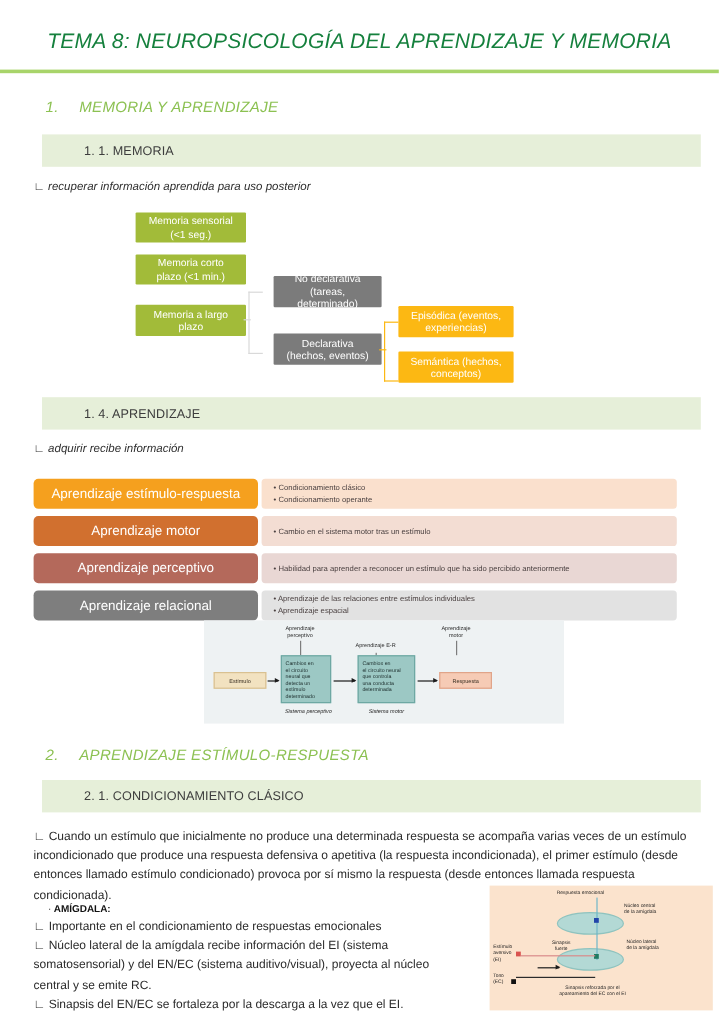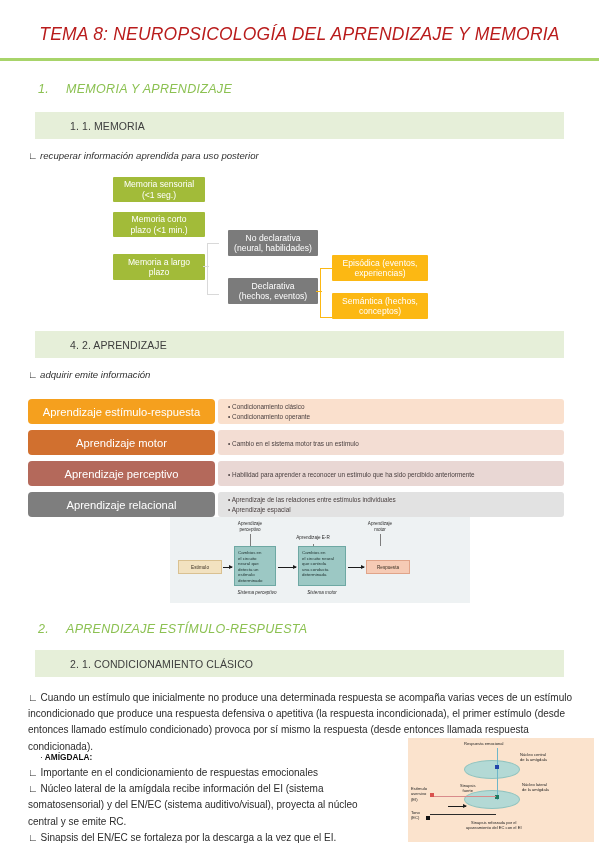--- a/index.html
+++ b/index.html
@@ -6,38 +6,38 @@
   body{
     width:599px;height:848px;background:#ffffff;
     font-family:"Liberation Sans", sans-serif;
     color:#3a3a3a;overflow:hidden;position:relative;
   }
   .page{position:relative;width:599px;height:848px;}
 
   
   .doc-title{
     position:absolute;left:0;top:24px;width:599px;text-align:center;
-    font-style:italic;font-size:17.5px;letter-spacing:.2px;color:#b91c1c;
+    font-style:italic;font-size:17.5px;letter-spacing:.2px;color:#15803d;
     white-space:nowrap;
   }
   .title-rule{
     position:absolute;left:0;top:58px;width:599px;height:3px;
     background:#a8d46a;
   }
 
   
   .sec-h{
     position:absolute;font-style:italic;font-size:12.5px;color:#8cc152;
     letter-spacing:.3px;white-space:nowrap;
   }
   .sec-h .num{display:inline-block;width:28px;}
 
   
   .banner{
-    position:absolute;background:#e6efd9;height:27px;left:35px;width:529px;
+    position:absolute;background:#e6efd9;height:27px;left:35px;width:529px;padding-left:20px;
   }
   .banner span{
     position:absolute;left:35px;top:50%;transform:translateY(-50%);
     font-size:10.5px;color:#3d3d3d;white-space:nowrap;letter-spacing:.1px;
   }
 
   
   .note{
     position:absolute;font-size:9.6px;color:#2f2f2f;font-style:italic;
     white-space:nowrap;
@@ -174,21 +174,21 @@
     <div class="mbox green" style="left:113px;top:254px;width:92px;height:26px;flex-direction:column;">
       <div>Memoria a largo</div>
       <div>plazo</div>
     </div>
 
     <div class="conn" style="left:207px;top:243px;width:11px;height:50px;border-left:1.4px solid #d9d9d9;border-top:1.4px solid #d9d9d9;border-bottom:1.4px solid #d9d9d9;"></div>
     <div class="conn" style="left:203px;top:266px;width:6px;height:1.4px;background:#d9d9d9;"></div>
 
     <div class="mbox gray" style="left:228px;top:230px;width:90px;height:26px;flex-direction:column;">
       <div>No declarativa</div>
-      <div>(neural, habilidades)</div>
+      <div>(tareas, determinado)</div>
     </div>
 
     <div class="mbox gray" style="left:228px;top:278px;width:90px;height:26px;flex-direction:column;">
       <div>Declarativa</div>
       <div>(hechos, eventos)</div>
     </div>
 
     <div class="conn" style="left:320px;top:268px;width:11px;height:48px;border-left:1.4px solid #fcb813;border-top:1.4px solid #fcb813;border-bottom:1.4px solid #fcb813;"></div>
     <div class="conn" style="left:316px;top:291px;width:6px;height:1.4px;background:#fcb813;"></div>
 
@@ -197,26 +197,26 @@
       <div>experiencias)</div>
     </div>
 
     <div class="mbox amber" style="left:332px;top:293px;width:96px;height:26px;flex-direction:column;">
       <div>Semántica (hechos,</div>
       <div>conceptos)</div>
     </div>
   </div>
 
   <div class="banner" style="top:331px;">
-    <span>4. 2. APRENDIZAJE</span>
+    <span>1. 4. APRENDIZAJE</span>
   </div>
 
   <div class="note" style="left:28px;top:369px;">
     <span class="hook">∟</span>
-    <span>adquirir emite información</span>
+    <span>adquirir recibe información</span>
   </div>
 
   <div>
 
     <div class="lrow" style="top:399px;height:27px;width:536px;">
       <div class="lchip" style="background:#f5a01e;">Aprendizaje estímulo-respuesta</div>
       <div class="ldesc" style="background:#fae0cd;">
         <div>• Condicionamiento clásico</div>
         <div>• Condicionamiento operante</div>
       </div>

